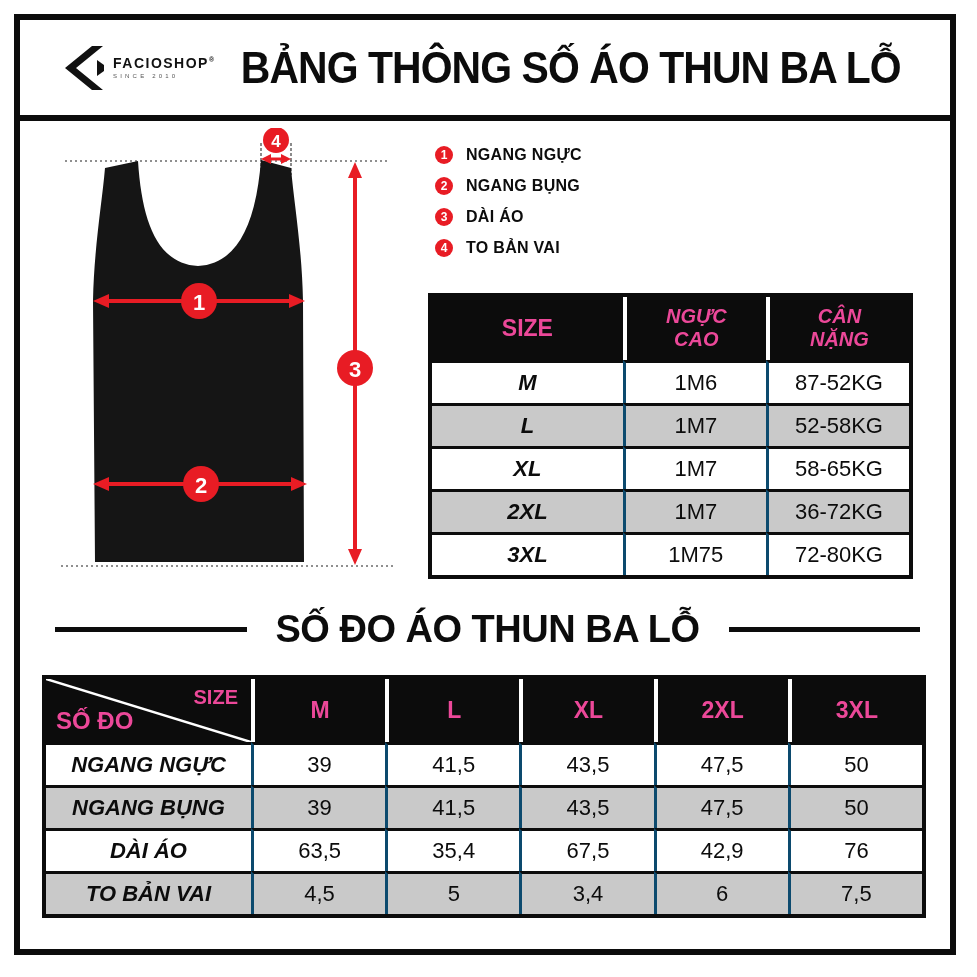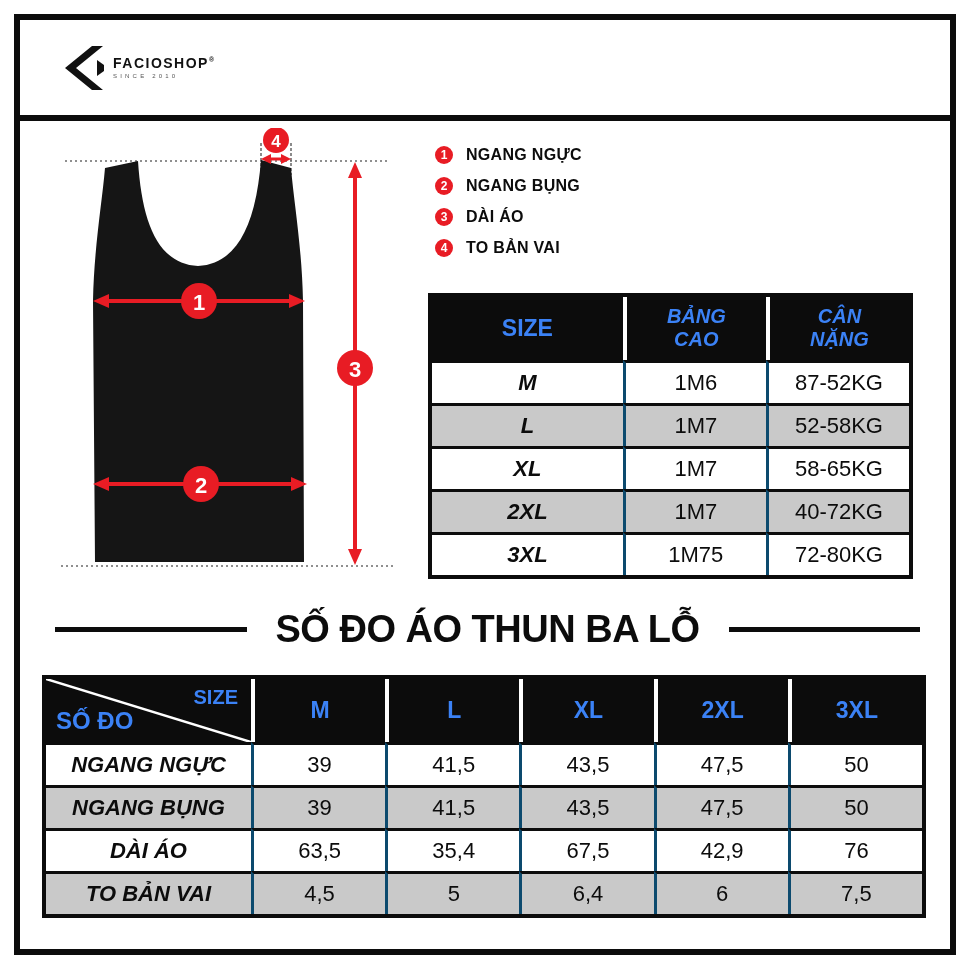--- a/index.html
+++ b/index.html
@@ -27,21 +27,21 @@
   .diagram { position:absolute; left:38px; top:7px; }
   
   .legend { position:absolute; left:415px; top:25px; display:flex; flex-direction:column; gap:13px; }
   .legend-item { display:flex; align-items:center; height:18px; }
   .lnum { width:18px; height:18px; border-radius:50%; background:#e81c24; color:#fff;
           font-size:12px; font-weight:bold; display:inline-flex; align-items:center; justify-content:center; }
   .llabel { margin-left:13px; font-size:16px; font-weight:bold; letter-spacing:.3px; }
   
   .tbl-frame { position:absolute; border:4px solid #0c0c0c; box-sizing:border-box; background:#fff; }
   .tbl-frame table { width:100%; height:100%; border-spacing:0; table-layout:fixed; }
-  .tbl-frame th { background:#0c0c0c; color:#3b82f6; text-align:center; vertical-align:middle;
+  .tbl-frame th { background:#0c0c0c; color:#ec4899; text-align:center; vertical-align:middle;
                   font-size:23px; font-weight:bold; padding:0; }
   .tbl-frame th + th { border-left:4px solid #fff; }
   .tbl-frame td { text-align:center; vertical-align:middle; font-size:22px; padding:0;
                   border-top:3px solid #0c0c0c; }
   .tbl-frame td + td { border-left:3px solid #0c4a6e; }
   .tbl-frame tbody tr:nth-child(even) td { background:#c9c9c9; }
   .ital { font-style:italic; }
   .narrow { display:inline-block; max-width:86px; font-size:20px; line-height:1.12; }
   .sz { font-weight:bold; font-style:italic; font-size:21px; }
   
@@ -73,20 +73,21 @@
       <div class="logo">
         <svg class="logo-mark" width="40" height="46" viewBox="0 0 40 46">
           <polygon points="28,1 39,1 12,23 39,45 28,45 1,23" fill="#111"></polygon>
           <polygon points="33,15 44,23 33,31" fill="#111"></polygon>
         </svg>
         <div class="logo-text">
           <span class="brand"><span>FACIOSHOP</span><sup>®</sup></span>
           <span class="since">SINCE 2010</span>
         </div>
       </div>
+      <h1 class="title"><span class="title-inner">BẢNG THÔNG SỐ ÁO THUN BA LỖ</span></h1>
     </header>
 
     <div class="content">
 
       <svg class="diagram" width="350" height="465" viewBox="0 0 350 465">
 
         <line x1="7" y1="33" x2="332" y2="33" stroke="#8f8f8f" stroke-width="2" stroke-dasharray="2 3"></line>
         <line x1="3" y1="438" x2="336" y2="438" stroke="#8f8f8f" stroke-width="2" stroke-dasharray="2 3"></line>
 
         <line x1="203" y1="15" x2="203" y2="47" stroke="#666" stroke-width="1.5" stroke-dasharray="3 2"></line>
@@ -150,21 +151,21 @@
       <div class="tbl-frame size-tbl-pos">
         <table>
           <colgroup>
               <col style="width:40%">
               <col style="width:30%">
               <col style="width:30%">
             </colgroup>
           <thead>
             <tr>
               <th>SIZE</th>
-              <th class="ital"><span class="narrow">BẢNG CAO</span></th>
+              <th class="ital"><span class="narrow">NGỰC CAO</span></th>
               <th class="ital"><span class="narrow">CÂN NẶNG</span></th>
             </tr>
           </thead>
           <tbody>
             <tr>
               <td class="sz">M</td>
               <td>1M6</td>
               <td>87-52KG</td>
             </tr>
             <tr>
@@ -173,21 +174,21 @@
               <td>52-58KG</td>
             </tr>
             <tr>
               <td class="sz">XL</td>
               <td>1M7</td>
               <td>58-65KG</td>
             </tr>
             <tr>
               <td class="sz">2XL</td>
               <td>1M7</td>
-              <td>40-72KG</td>
+              <td>36-72KG</td>
             </tr>
             <tr>
               <td class="sz">3XL</td>
               <td>1M75</td>
               <td>72-80KG</td>
             </tr>
           </tbody>
         </table>
       </div>
 
@@ -245,21 +246,21 @@
               <td>63,5</td>
               <td>35,4</td>
               <td>67,5</td>
               <td>42,9</td>
               <td>76</td>
             </tr>
             <tr>
               <td class="rowlabel">TO BẢN VAI</td>
               <td>4,5</td>
               <td>5</td>
-              <td>6,4</td>
+              <td>3,4</td>
               <td>6</td>
               <td>7,5</td>
             </tr>
           </tbody>
         </table>
       </div>
 
     </div>
   </div>
 </div>

